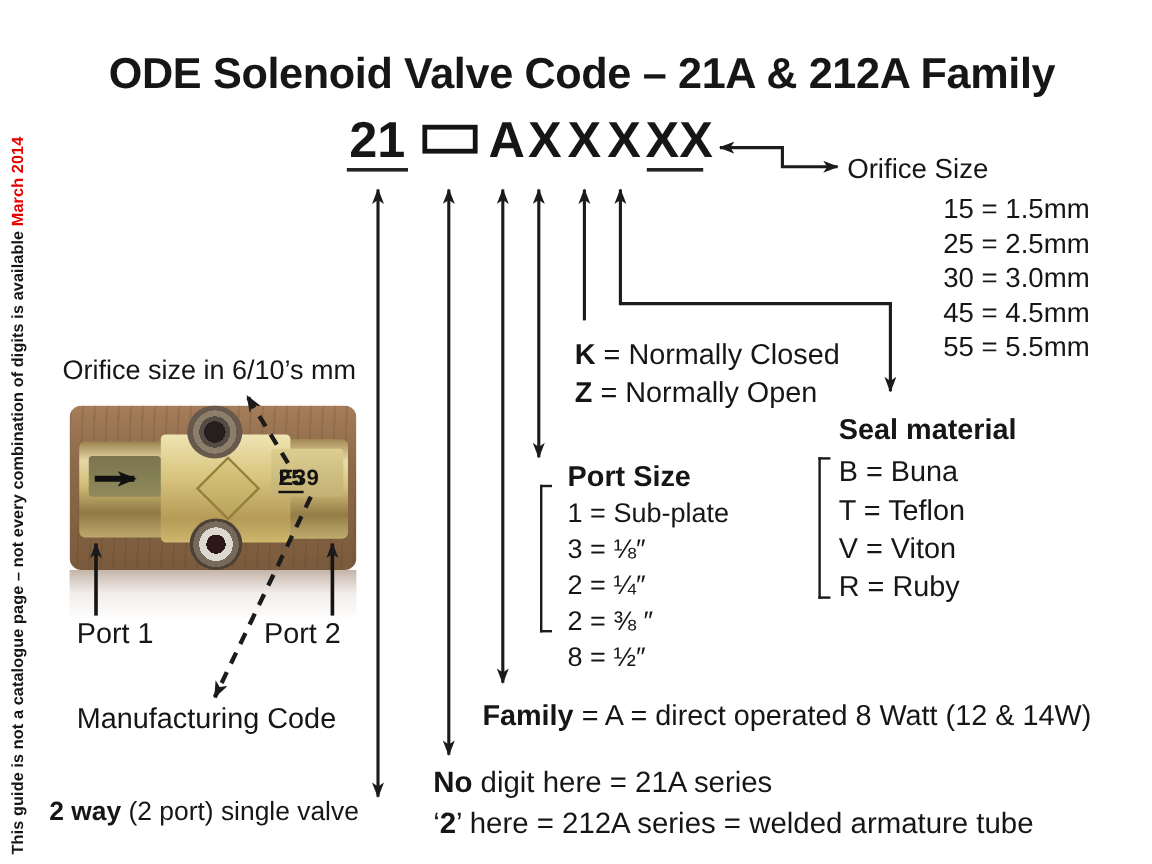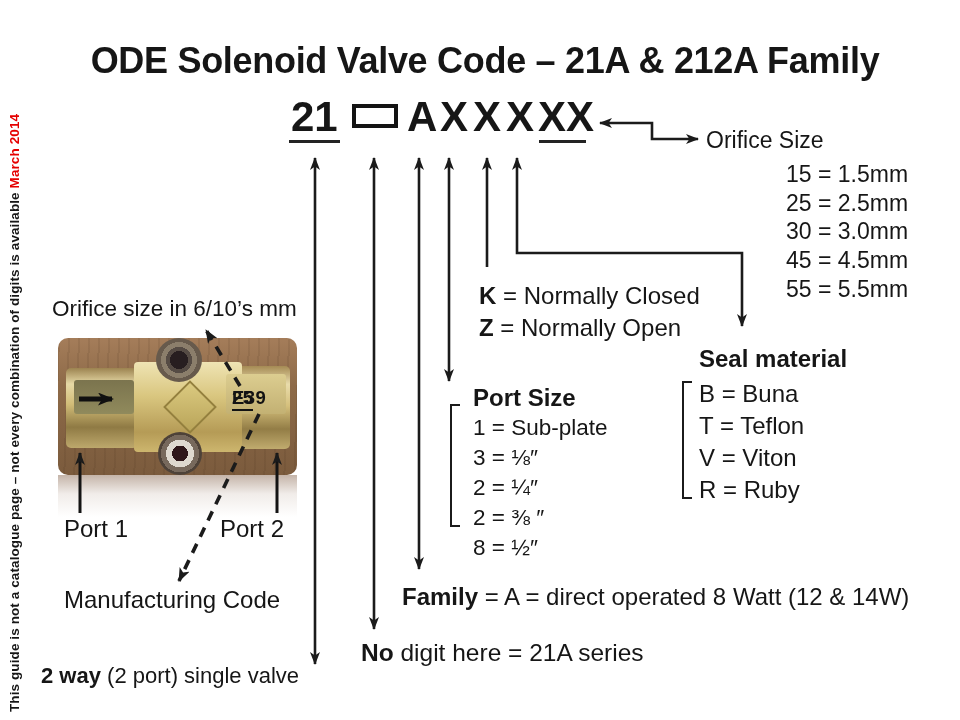--- a/index.html
+++ b/index.html
@@ -118,20 +118,21 @@
     <div>3 = ⅛″</div>
     <div>2 = ¼″</div>
     <div>2 = ⅜ ″</div>
     <div>8 = ½″</div>
   </div>
 
   <div class="family-line"><span class="b">Family</span><span> = A = direct operated 8 Watt (12 &amp; 14W)</span></div>
 
   <div class="series">
     <div><span class="b">No</span><span> digit here = 21A series</span></div>
+    <div><span>‘</span><span class="b">2</span><span>’ here = 212A series = welded armature tube</span></div>
   </div>
 
   <div class="two-way"><span class="b">2 way</span><span> (2 port) single valve</span></div>
 
   <div class="orifice-note">Orifice size in 6/10’s mm</div>
   <div class="port1">Port 1</div>
   <div class="port2">Port 2</div>
   <div class="mfg">Manufacturing Code</div>
 
   <div class="photo">

